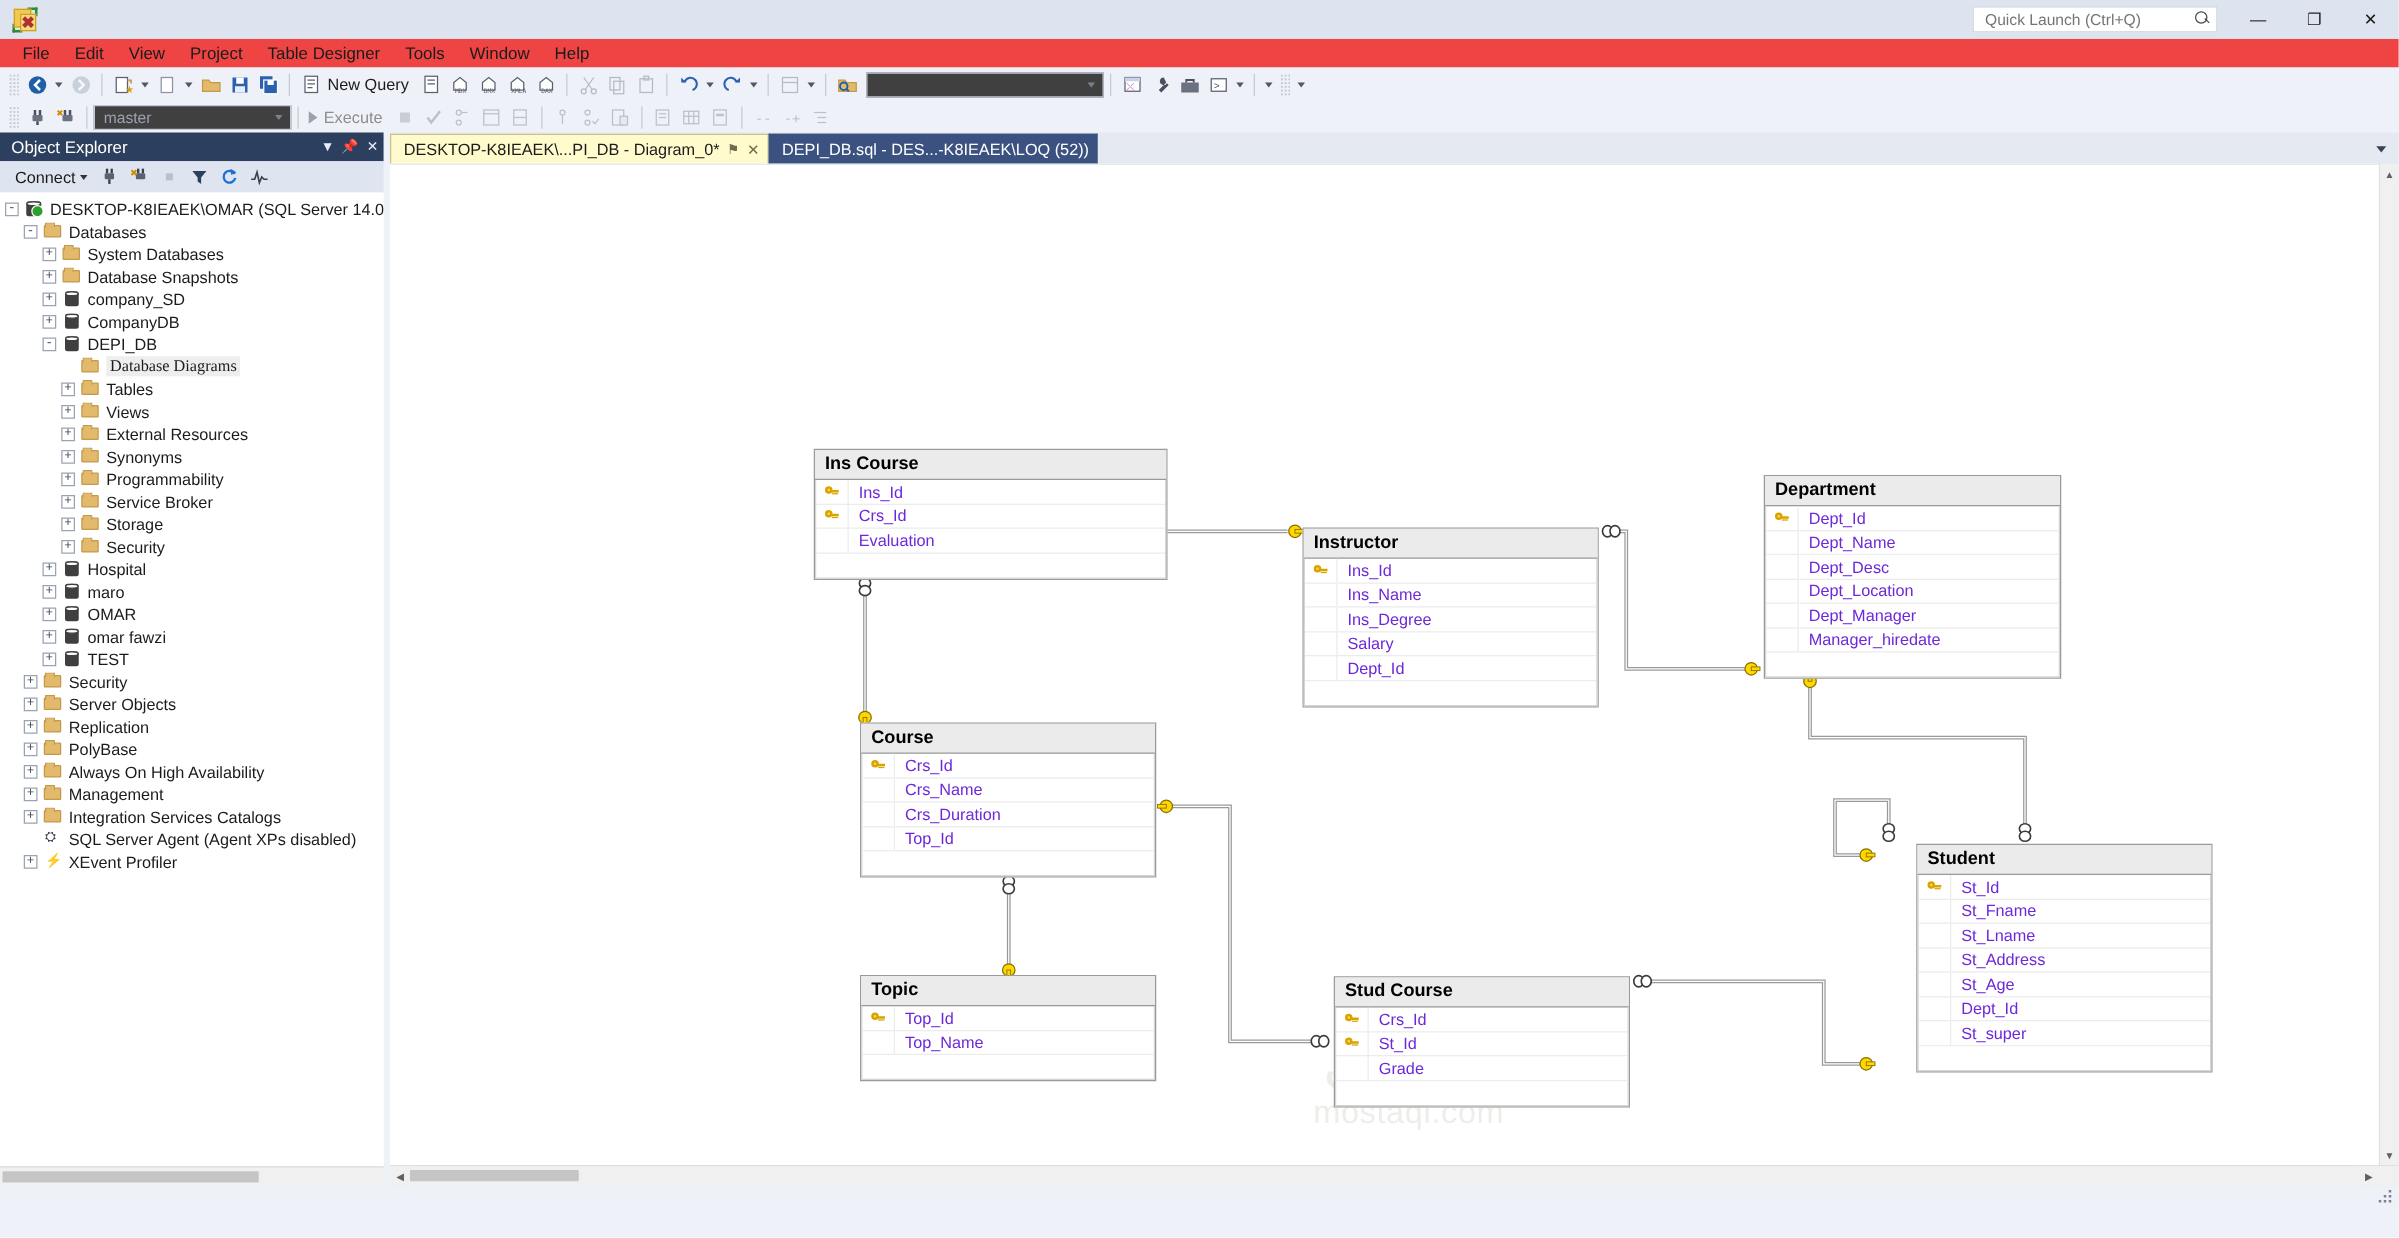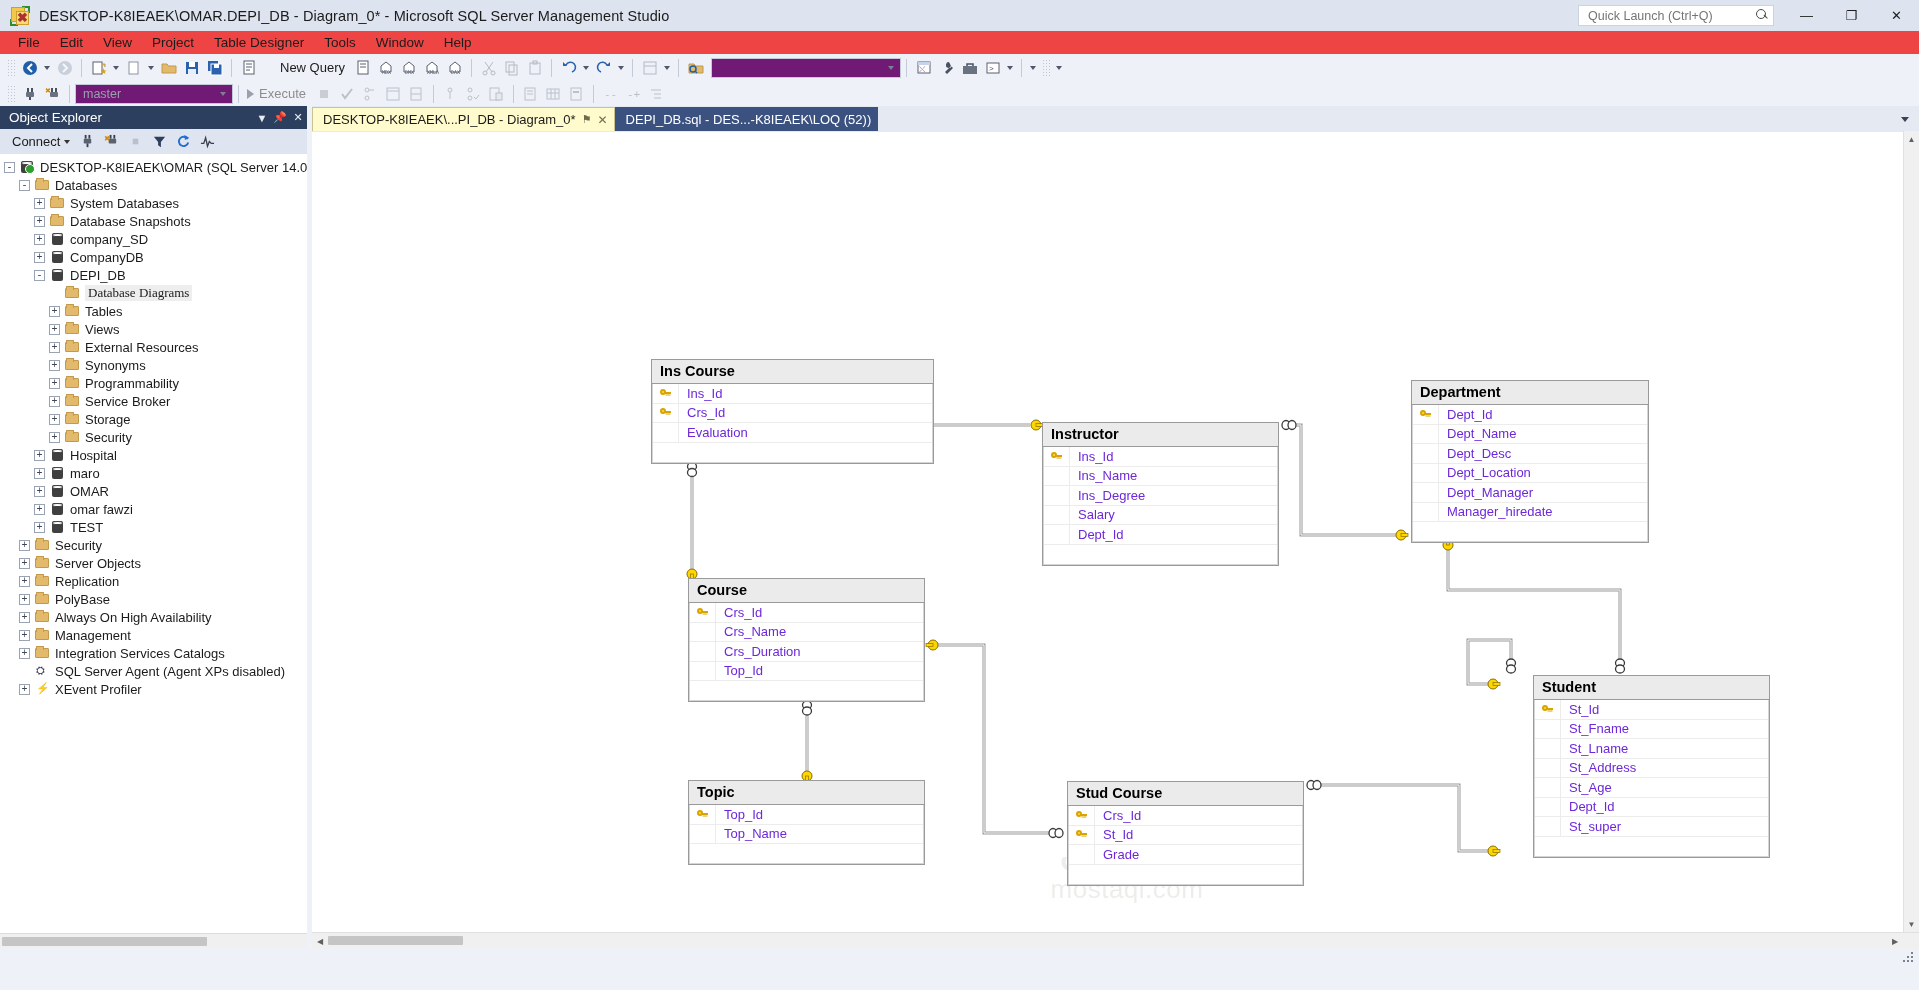--- a/index.html
+++ b/index.html
@@ -54,24 +54,24 @@
   }
   .grip { width:8px; height:18px; margin:0 3px;
     background-image:radial-gradient(#b8bfce 38%, transparent 40%);
     background-size:3px 3px; opacity:.85;}
   .tsep { width:1px; height:18px; background:#c4cbd8; margin:0 5px;}
   .tbtn { width:23px;height:22px; display:flex;align-items:center;justify-content:center; position:relative; color:#4a5060;}
   .tbtn.disabled{opacity:.38;}
   .carat { width:12px;height:22px; display:flex;align-items:center;justify-content:center;}
   .carat::after{content:""; border-left:3.5px solid transparent;border-right:3.5px solid transparent;border-top:4px solid #50576a;}
   .newquery {
-    display:flex;align-items:center;gap:23px; padding:2px 6px 2px 4px; font-size:13px;color:#1b1b1b;height:22px;
+    display:flex;align-items:center;gap:5px; padding:2px 6px 2px 4px; font-size:13px;color:#1b1b1b;height:22px;
   }
   .combo {
-    height:20px; background:#701a75; border:1px solid #c3c9d6; display:flex; align-items:center;
+    height:20px; background:#404040; border:1px solid #c3c9d6; display:flex; align-items:center;
     padding:0 2px 0 7px; font-size:12.5px; color:#9aa0ad; position:relative;
   }
   .combo .cb-ar{ margin-left:auto; width:14px;height:18px;display:flex;align-items:center;justify-content:center;}
   .combo .cb-ar::after{content:"";border-left:3.5px solid transparent;border-right:3.5px solid transparent;border-top:4px solid #7a8190;}
   .execute{display:flex;align-items:center;gap:5px;padding:0 7px 0 3px;height:22px;font-size:13px;color:#8d8d8d;}
   .tri{width:0;height:0;border-left:7px solid #9aa0ad;border-top:5px solid transparent;border-bottom:5px solid transparent;}
 
   
   .main { display:flex; height:842px; }
 
@@ -164,21 +164,20 @@
 <body>
 
 <div class="titlebar">
   <div class="app-icon">
     <div class="crn"></div>
       <div class="crn2"></div>
     <div class="sq1"></div>
       <div class="sq2"></div>
       <div class="xm">✖</div>
   </div>
-  <div class="title-text">DESKTOP-K8IEAEK\OMAR.DEPI_DB - Diagram_0* - Microsoft SQL Server Management Studio</div>
   <div class="tb-right">
     <div class="quicklaunch">
       <input placeholder="Quick Launch (Ctrl+Q)" style="">
       <span class="ql-search"></span>
     </div>
     <div class="wbtn">—</div>
     <div class="wbtn">❐</div>
     <div class="wbtn close">✕</div>
   </div>
 </div>

